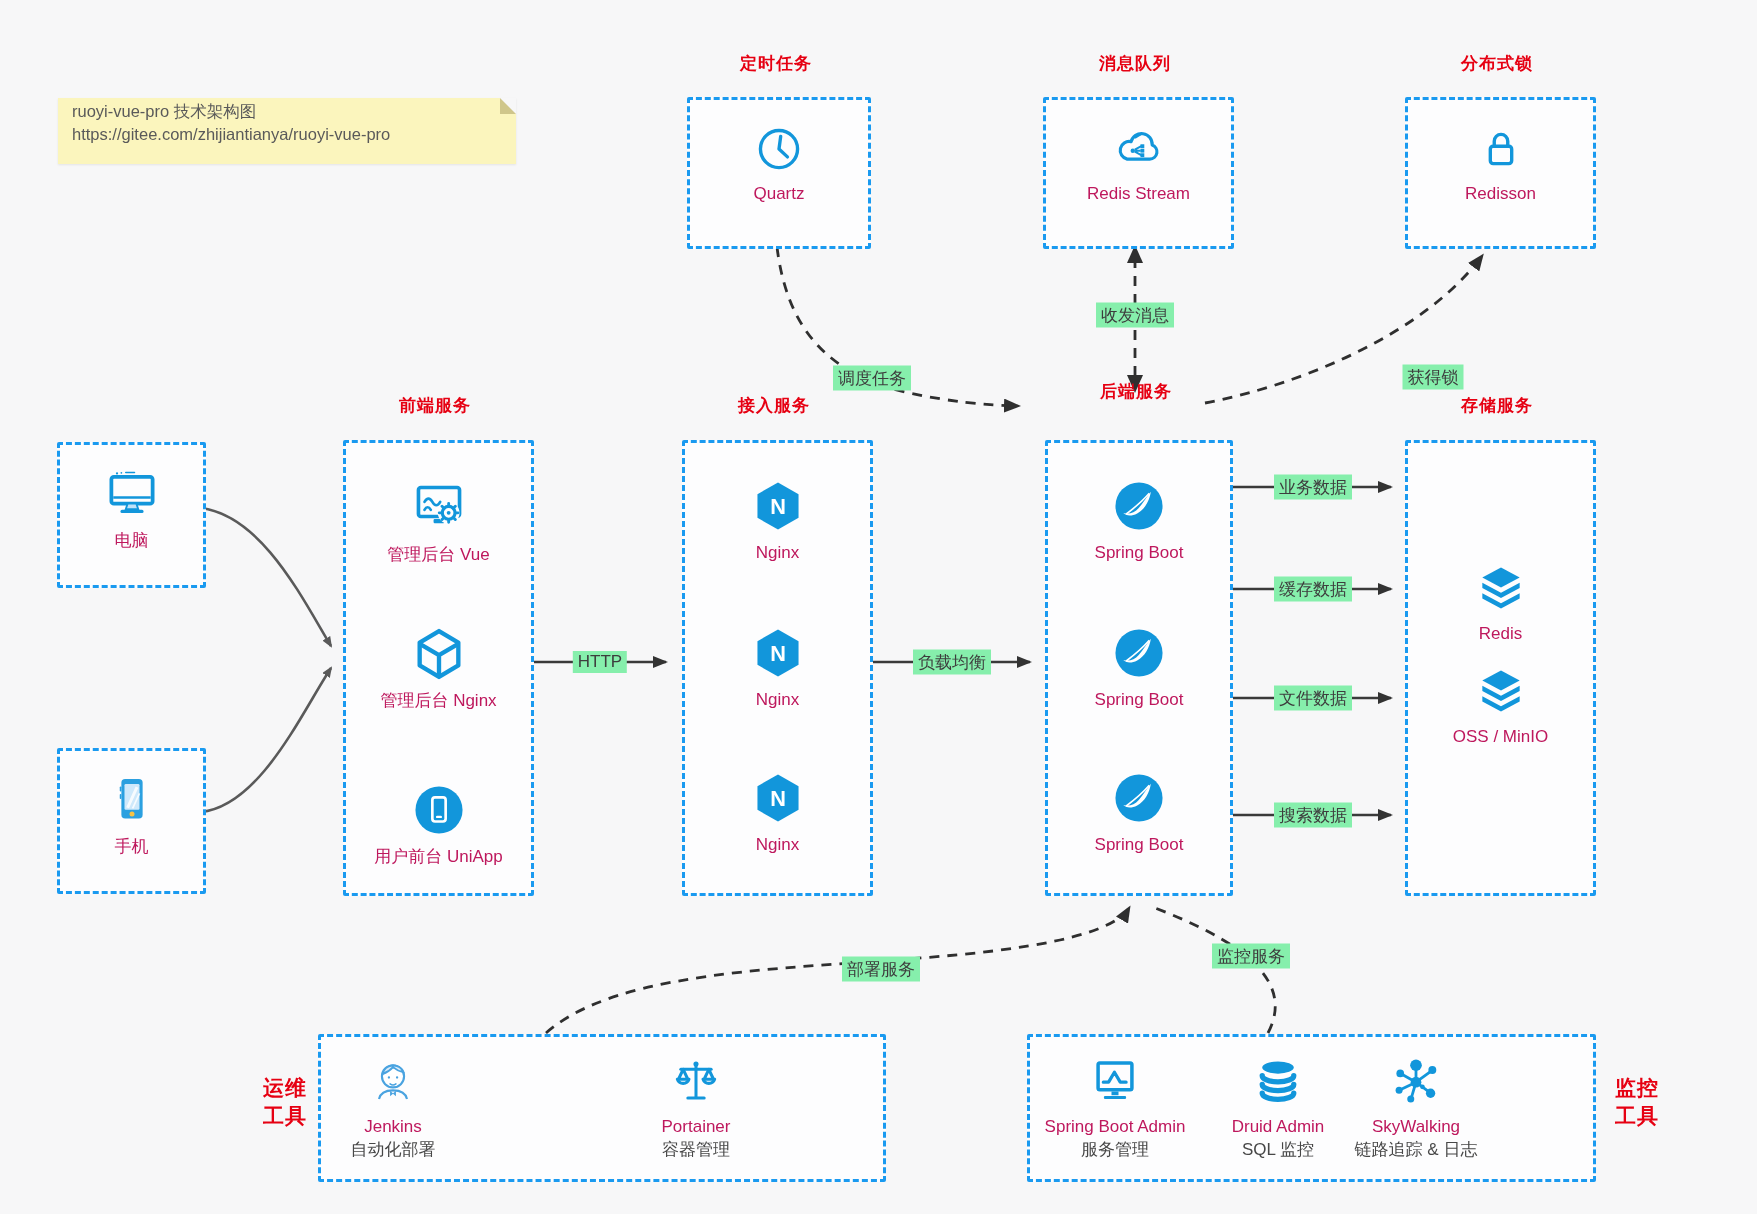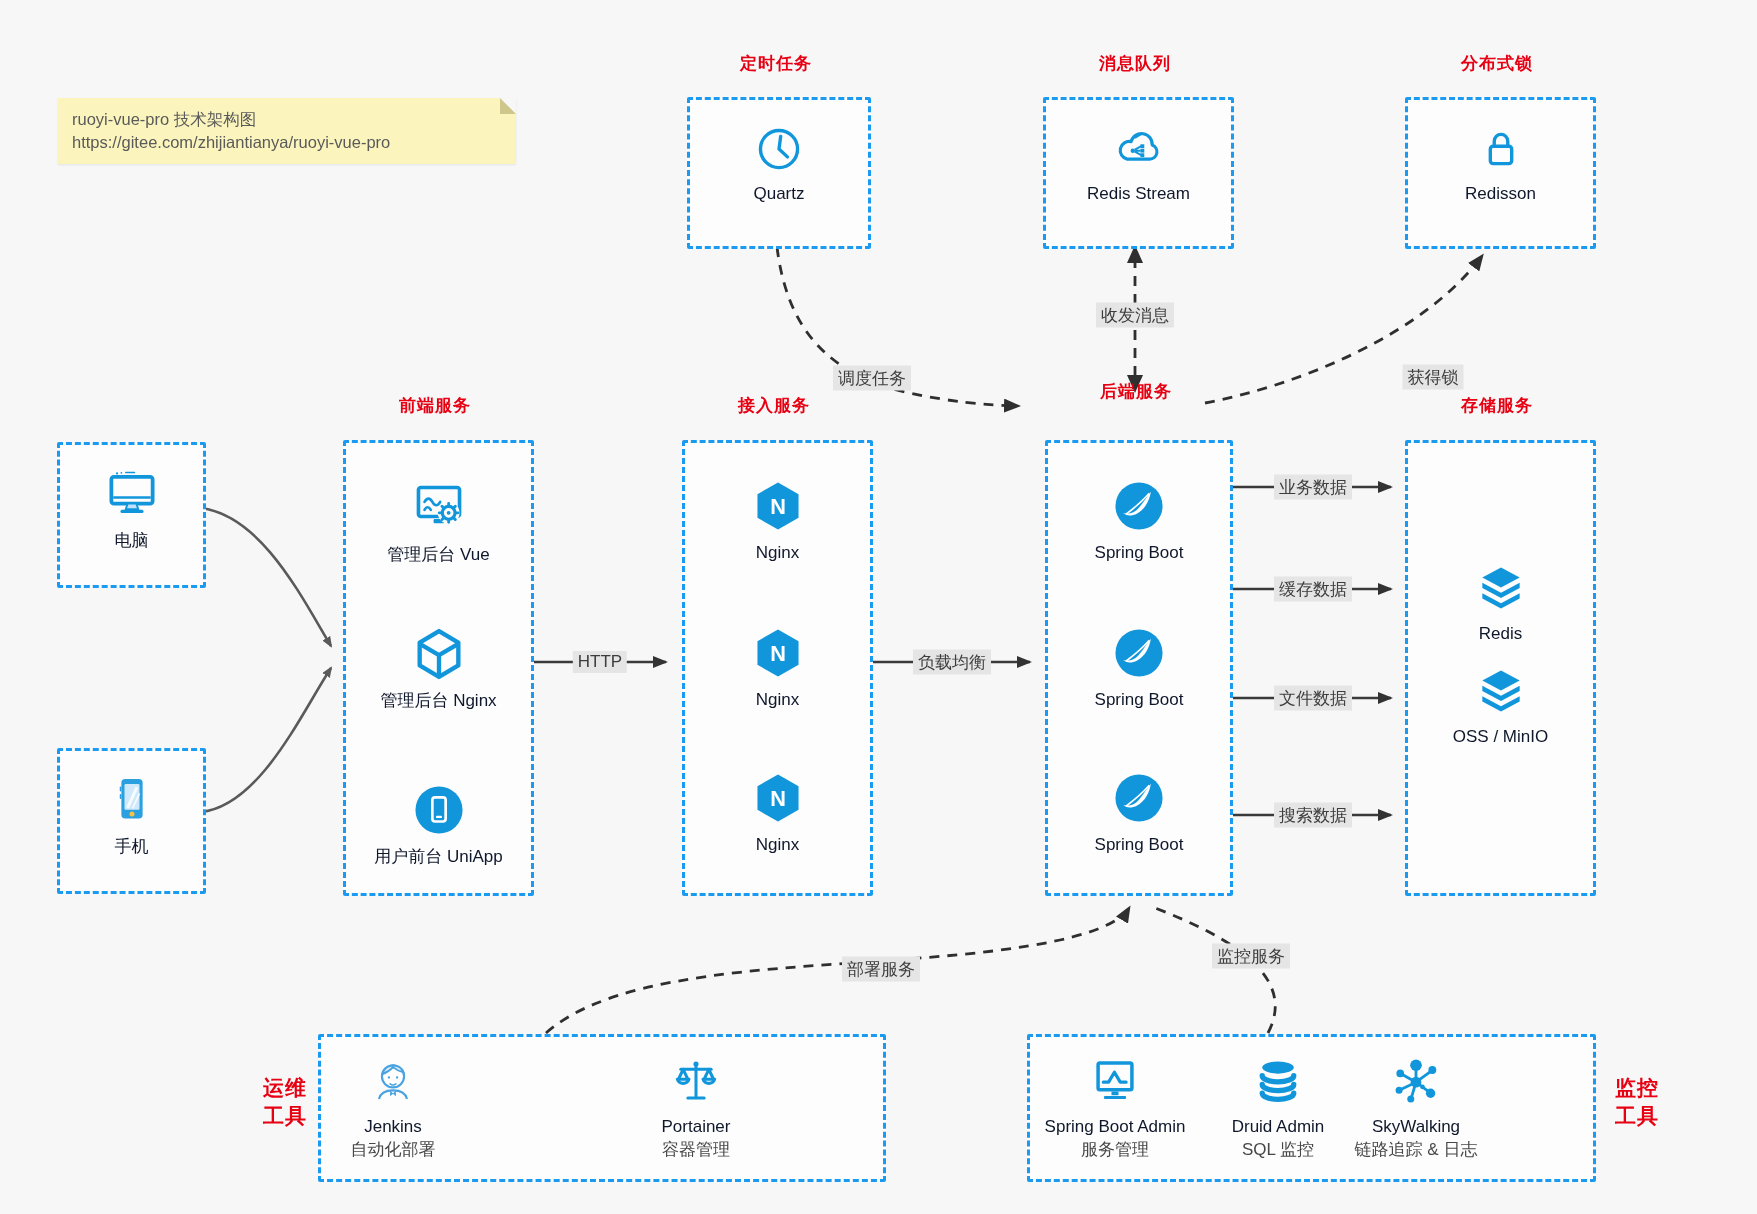--- a/index.html
+++ b/index.html
@@ -3,27 +3,27 @@
 <meta charset="utf-8">
 <style>
   html,body{margin:0;padding:0;background:#f7f7f8;font-family:"Liberation Sans","DejaVu Sans",sans-serif;}
   .canvas{position:relative;width:1757px;height:1214px;background:#f7f7f8;overflow:hidden;}
   .arrow-layer{position:absolute;left:0;top:0;width:1757px;height:1214px;pointer-events:none;z-index:1;}
   .box{position:absolute;background:#fdfdfe;border:3px dashed #1a9af0;border-radius:2px;z-index:2;}
   .rtitle{position:absolute;width:130px;text-align:center;color:#e60012;font-weight:bold;font-size:17px;z-index:3;letter-spacing:1px;}
   .rtitle2{position:absolute;width:70px;text-align:center;color:#e60012;font-weight:bold;font-size:21px;line-height:28px;z-index:3;letter-spacing:1px;}
   .item{position:absolute;left:50%;transform:translateX(-50%);width:180px;text-align:center;}
   .ic{display:flex;justify-content:center;align-items:center;}
-  .lbl{margin-top:7px;font-size:17px;color:#0f172a;line-height:21px;text-align:center;}
+  .lbl{margin-top:7px;font-size:17px;color:#be185d;line-height:21px;text-align:center;}
   .lbl2{margin-top:2px;font-size:17px;color:#474747;line-height:21px;}
-  .alabel{position:absolute;transform:translate(-50%,-50%);background:#e5e5e5;padding:1px 5px;font-size:17px;color:#3d3d3d;z-index:3;white-space:nowrap;}
+  .alabel{position:absolute;transform:translate(-50%,-50%);background:#86efac;padding:1px 5px;font-size:17px;color:#3d3d3d;z-index:3;white-space:nowrap;}
   .note{position:absolute;left:58px;top:98px;width:458px;height:66px;background:#fbf5bd;z-index:2;box-shadow:0 1px 2px rgba(0,0,0,.08);}
   .note .fold{position:absolute;right:0;top:0;width:0;height:0;border-top:16px solid #f7f7f8;border-left:16px solid #cfc68b;}
   .note .t1,.note .t2{margin:0 0 0 14px;font-size:16.5px;color:#5a5a5a;line-height:23px;}
-  .note .t1{padding-top:2px;margin-top:8px;}
+  .note .t1{padding-top:2px;}
 </style>
 </head>
 <body>
 
 <div class="canvas">
 
   <svg class="arrow-layer" width="1757" height="1214" viewBox="0 0 1757 1214">
     <defs>
       <marker id="ah-gray" markerWidth="11" markerHeight="9" refX="9" refY="4.5" orient="auto" markerUnits="userSpaceOnUse">
         <path d="M0,0 L11,4.5 L0,9 Z" fill="#5a5a5a"></path>

